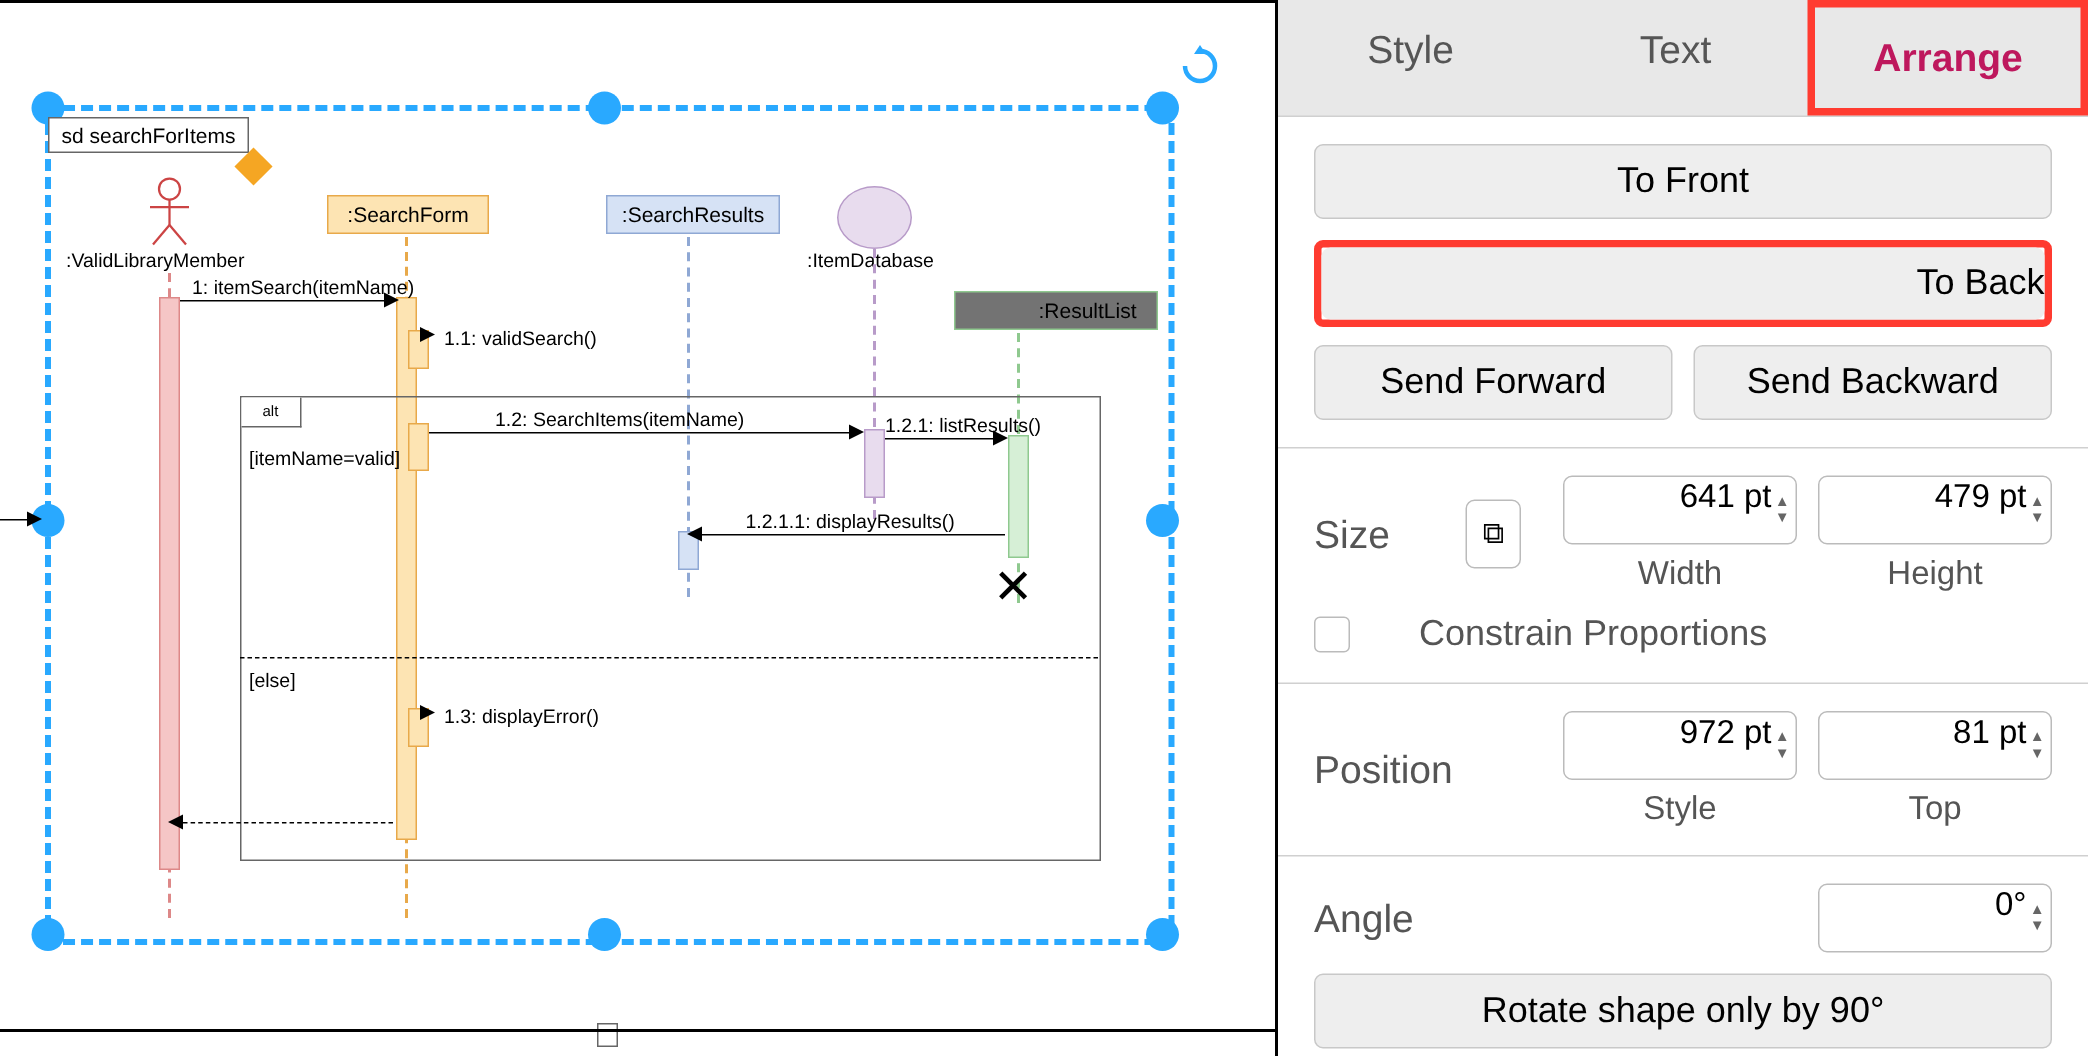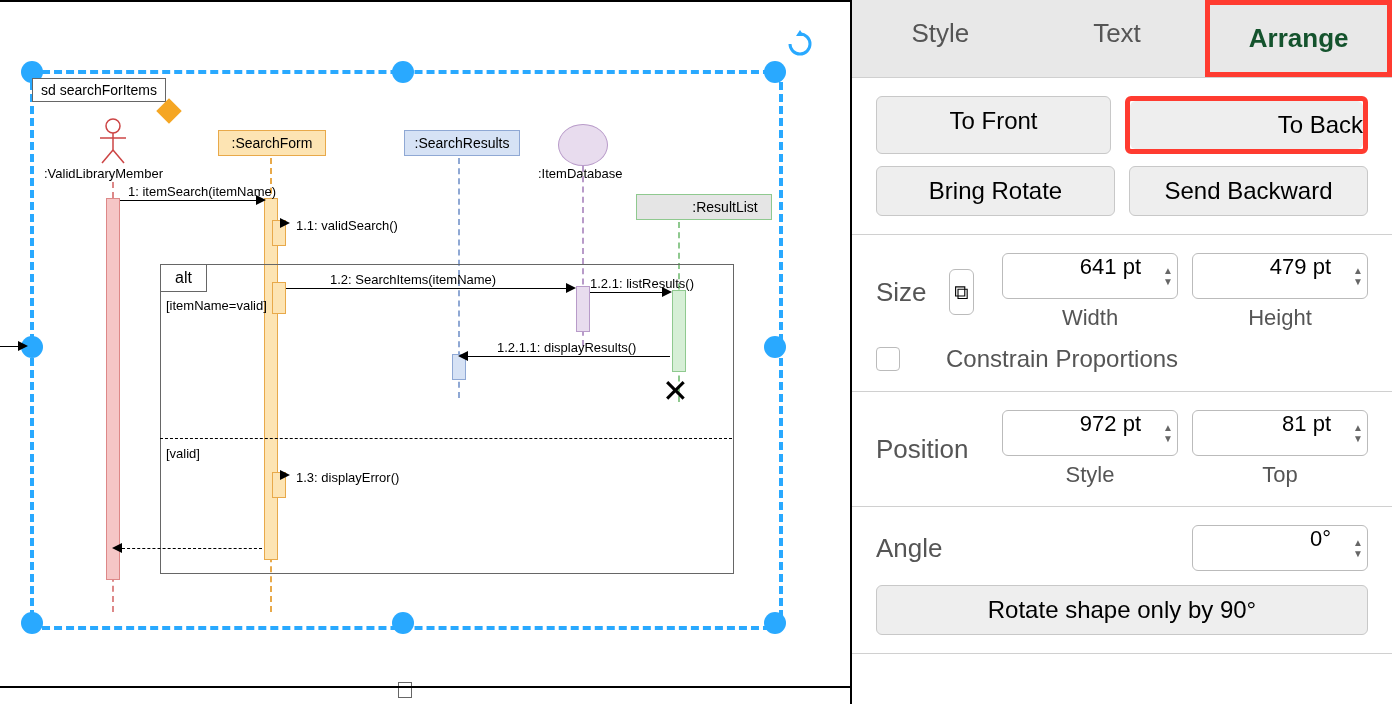--- a/index.html
+++ b/index.html
@@ -2,66 +2,66 @@
 <html><head>
 <meta charset="utf-8">
 <style>
   html,body{margin:0;padding:0;font-family:-apple-system,Helvetica,Arial,sans-serif;background:#fff;color:#000;}
   .app{display:flex;width:1392px;height:704px;overflow:hidden;}
   .canvas{position:relative;flex:1;border-right:2px solid #000;border-top:2px solid #000;}
   .canvas-inner{position:absolute;inset:0;}
   .panel{width:540px;background:#fff;display:flex;flex-direction:column;}
   .tabs{display:flex;border-bottom:1px solid #d0d0d0;background:#e8e8e8;}
   .tab{flex:1;text-align:center;padding:18px 0;font-size:26px;color:#555;cursor:pointer;}
-  .tab.active{color:#14532d;font-weight:600;}
+  .tab.active{color:#be185d;font-weight:600;}
   .hl{border:5px solid #ff3b30;box-sizing:border-box;}
   .tab-wrap{position:relative;}
   .section{padding:18px 24px;border-bottom:1px solid #d0d0d0;}
   .btn-row{display:flex;gap:14px;}
   .btn{flex:1;background:#eee;border:1px solid #c8c8c8;border-radius:6px;font-size:24px;padding:10px 0;text-align:center;cursor:pointer;}
   .btn-hl{border:5px solid #ff3b30;border-radius:6px;}
   .fld-row{display:flex;align-items:center;gap:14px;}
   .fld-label{font-size:26px;color:#555;width:110px;}
-  .fld-input{width:138px;height:44px;border:1px solid #bbb;border-radius:6px;font-size:22px;text-align:right;padding-right:36px;position:relative;background:#fff;}
+  .fld-input{width:138px;height:44px;border:1px solid #bbb;border-radius:6px;font-size:22px;text-align:right;padding-right:16px;position:relative;background:#fff;}
   .spin{position:absolute;right:4px;top:4px;width:18px;height:36px;display:flex;flex-direction:column;justify-content:center;font-size:10px;color:#666;}
   .sublabel{font-size:22px;color:#555;text-align:center;margin-top:6px;}
   .chk{width:22px;height:22px;border:1px solid #bbb;border-radius:4px;background:#fff;margin-right:10px;}
   .constrain-icon{width:44px;height:44px;border:1px solid #bbb;border-radius:6px;display:flex;align-items:center;justify-content:center;font-size:20px;}
   
   .sel-box{position:absolute;border:4px dashed #29a9ff;}
   .sel-handle{position:absolute;width:22px;height:22px;background:#29a9ff;border-radius:50%;}
   .rot-handle{position:absolute;width:28px;height:28px;}
   
   .frame-label{position:absolute;border:1px solid #666;background:#fff;font-size:14px;padding:3px 8px;}
   .diamond{position:absolute;width:18px;height:18px;background:#f5a623;transform:rotate(45deg);}
   .actor{position:absolute;}
   .lifeline{position:absolute;width:0;border-left:2px dashed #aaa;}
   .ll-orange{border-left-color:#e8a94a;}
   .ll-blue{border-left-color:#8fa8d4;}
   .ll-purple{border-left-color:#b89bc9;}
   .ll-green{border-left-color:#8fc98f;}
   .box{position:absolute;border:1px solid #666;text-align:center;font-size:14px;padding:4px 6px;}
   .box.orange{background:#fde4b3;border-color:#e8a94a;}
   .box.blue{background:#d6e2f5;border-color:#8fa8d4;}
-  .box.green{background:#e5e5e5;border-color:#8fc98f;padding-left:48px;}
+  .box.green{background:#737373;border-color:#8fc98f;padding-left:48px;}
   .ellipse{position:absolute;border:1px solid #b89bc9;background:#e8dcee;border-radius:50%;}
   .act-bar{position:absolute;width:12px;border:1px solid #666;}
   .bar-red{background:#f5c6c6;border-color:#d88;}
   .bar-orange{background:#fde4b3;border-color:#e8a94a;}
   .bar-blue{background:#d6e2f5;border-color:#8fa8d4;}
   .bar-purple{background:#e8dcee;border-color:#b89bc9;}
   .bar-green{background:#d6efd6;border-color:#8fc98f;}
   .msg{position:absolute;font-size:13px;white-space:nowrap;}
   .arrow-line{position:absolute;height:0;border-top:1.5px solid #000;}
   .arrow-dash{border-top-style:dashed;}
   .arrow-head{position:absolute;width:0;height:0;border-top:5px solid transparent;border-bottom:5px solid transparent;}
   .arrow-head.right{border-left:10px solid #000;}
   .arrow-head.left{border-right:10px solid #000;}
   .alt-box{position:absolute;border:1px solid #666;}
-  .alt-label{position:absolute;border-right:1px solid #666;border-bottom:1px solid #666;background:#fff;font-size:16px;padding:4px 14px;}
+  .alt-label{position:absolute;border-right:1px solid #666;border-bottom:1px solid #666;background:#fff;font-size:10px;padding:4px 14px;}
   .guard{position:absolute;font-size:13px;}
   .alt-div{position:absolute;width:100%;border-top:1.5px dashed #000;}
   .destroy{position:absolute;font-size:32px;font-weight:400;}
 </style>
 </head>
 <body>
 
 <div class="app">
   <div class="canvas">
     <div class="canvas-inner">
@@ -126,21 +126,21 @@
       <div class="arrow-line" style="left:120px;top:198px;width:142px;"></div>
       <div class="arrow-head right" style="left:256px;top:193px;"></div>
 
       <div class="msg" style="left:296px;top:216px;">1.1: validSearch()</div>
       <div class="arrow-head right" style="left:280px;top:216px;"></div>
 
       <div class="alt-box" style="left:160px;top:262px;width:572px;height:308px;"></div>
       <div class="alt-label" style="left:161px;top:263px;"><span>alt</span></div>
       <div class="guard" style="left:166px;top:296px;">[itemName=valid]</div>
       <div class="alt-div" style="left:160px;top:436px;width:572px;"></div>
-      <div class="guard" style="left:166px;top:444px;">[valid]</div>
+      <div class="guard" style="left:166px;top:444px;">[else]</div>
 
       <div class="msg" style="left:330px;top:270px;">1.2: SearchItems(itemName)</div>
       <div class="arrow-line" style="left:286px;top:286px;width:286px;"></div>
       <div class="arrow-head right" style="left:566px;top:281px;"></div>
 
       <div class="msg" style="left:590px;top:274px;">1.2.1: listResults()</div>
       <div class="arrow-line" style="left:590px;top:290px;width:78px;"></div>
       <div class="arrow-head right" style="left:662px;top:285px;"></div>
 
       <div class="msg" style="left:497px;top:338px;">1.2.1.1: displayResults()</div>
@@ -164,28 +164,28 @@
   <div class="panel">
     <div class="tabs">
       <div class="tab"><span>Style</span></div>
       <div class="tab"><span>Text</span></div>
       <div class="tab-wrap hl" style="flex:1;">
         <div class="tab active"><span>Arrange</span></div>
       </div>
     </div>
 
     <div class="section">
-      <div class="btn-row" style="margin-bottom:12px;">
+      <div class="btn-row" style="margin-bottom:12px;flex-direction:column;">
         <div class="btn"><span>To Front</span></div>
         <div class="btn-hl" style="flex:1;">
             <div class="btn" style="border:none;text-align:right;"><span>To Back</span></div>
           </div>
       </div>
       <div class="btn-row">
-        <div class="btn"><span>Bring Rotate</span></div>
+        <div class="btn"><span>Send Forward</span></div>
         <div class="btn"><span>Send Backward</span></div>
       </div>
     </div>
 
     <div class="section">
       <div class="fld-row">
         <div class="fld-label">Size</div>
         <div class="constrain-icon">⧉</div>
         <div style="flex:1;"></div>
         <div>

